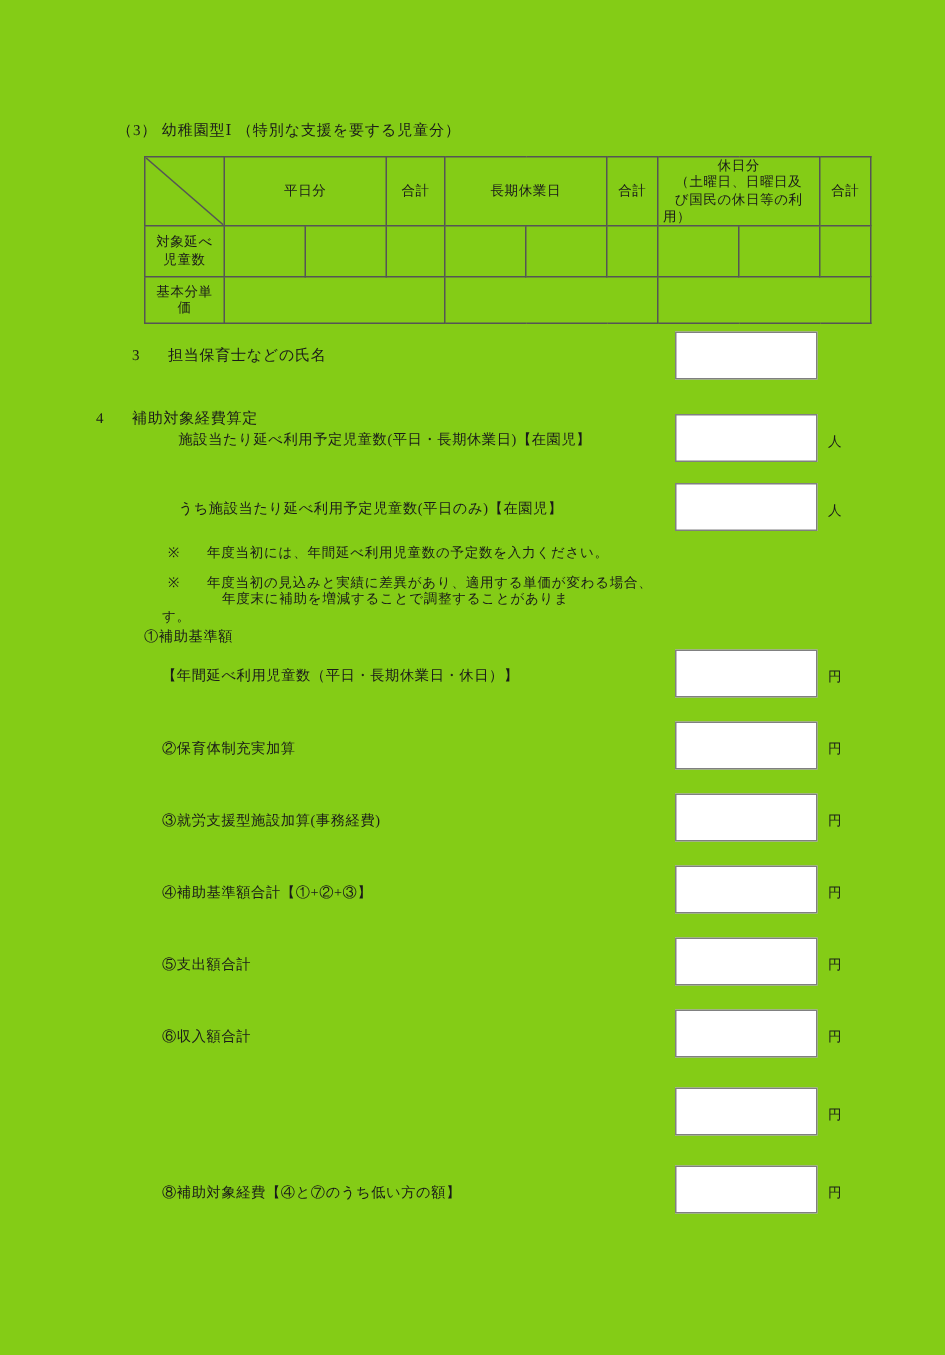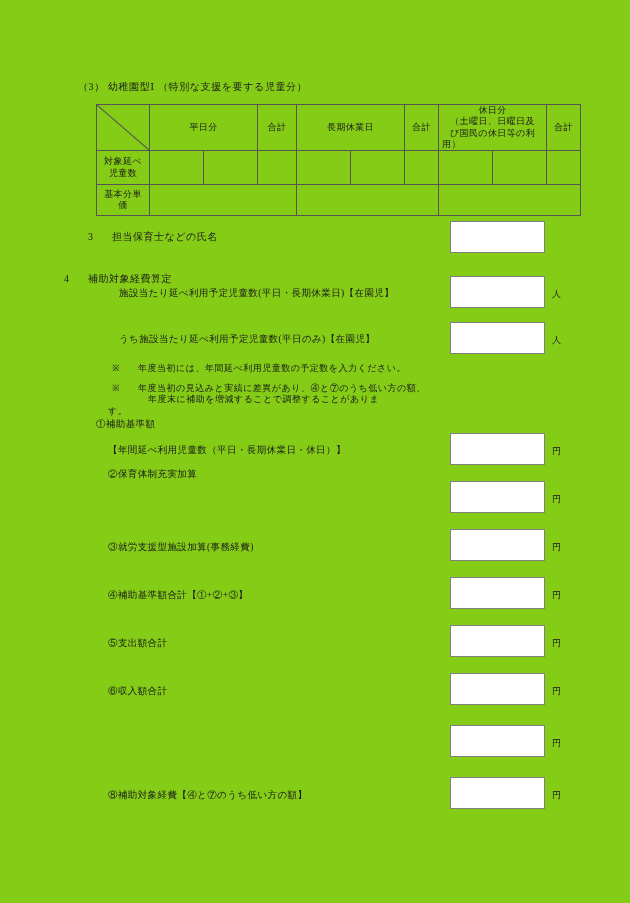--- a/index.html
+++ b/index.html
@@ -203,32 +203,32 @@
   <div class="unit" style="left:552px; top:288px;">人</div>
 
   <div class="calc-label" style="left:119px; top:333px;">うち施設当たり延べ利用予定児童数(平日のみ)【在園児】</div>
   <div class="inbox" style="left:450px; top:322px;"></div>
   <div class="unit" style="left:552px; top:334px;">人</div>
 
   <div class="note" style="left:112px; top:361px;">
     <span class="mk">※</span><span>年度当初には、年間延べ利用児童数の予定数を入力ください。</span>
   </div>
   <div class="note" style="left:112px; top:381px;">
-    <span class="mk">※</span><span>年度当初の見込みと実績に差異があり、④と⑦のうち低い方の額、</span>
+    <span class="mk">※</span><span>年度当初の見込みと実績に差異があり、適用する単価が変わる場合、</span>
   </div>
   <div class="note" style="left:148px; top:393px;">年度末に補助を増減することで調整することがありま</div>
   <div class="note" style="left:108px; top:405px;">す。</div>
 
   <div class="calc-label" style="left:96px; top:418px;">①補助基準額</div>
 
   <div class="calc-label" style="left:108px; top:444px;">【年間延べ利用児童数（平日・長期休業日・休日）】</div>
   <div class="inbox" style="left:450px; top:433px;"></div>
   <div class="unit" style="left:552px; top:445px;">円</div>
 
-  <div class="calc-label" style="left:108px; top:468px;font-family:Liberation Mono, monospace;">②保育体制充実加算</div>
+  <div class="calc-label" style="left:108px; top:493px;font-family:Liberation Mono, monospace;">②保育体制充実加算</div>
   <div class="inbox" style="left:450px; top:481px;"></div>
   <div class="unit" style="left:552px; top:493px;">円</div>
 
   <div class="calc-label" style="left:108px; top:541px;text-align:center;">③就労支援型施設加算(事務経費)</div>
   <div class="inbox" style="left:450px; top:529px;"></div>
   <div class="unit" style="left:552px; top:541px;">円</div>
 
   <div class="calc-label" style="left:108px; top:589px;">④補助基準額合計【①+②+③】</div>
   <div class="inbox" style="left:450px; top:577px;"></div>
   <div class="unit" style="left:552px; top:589px;">円</div>

